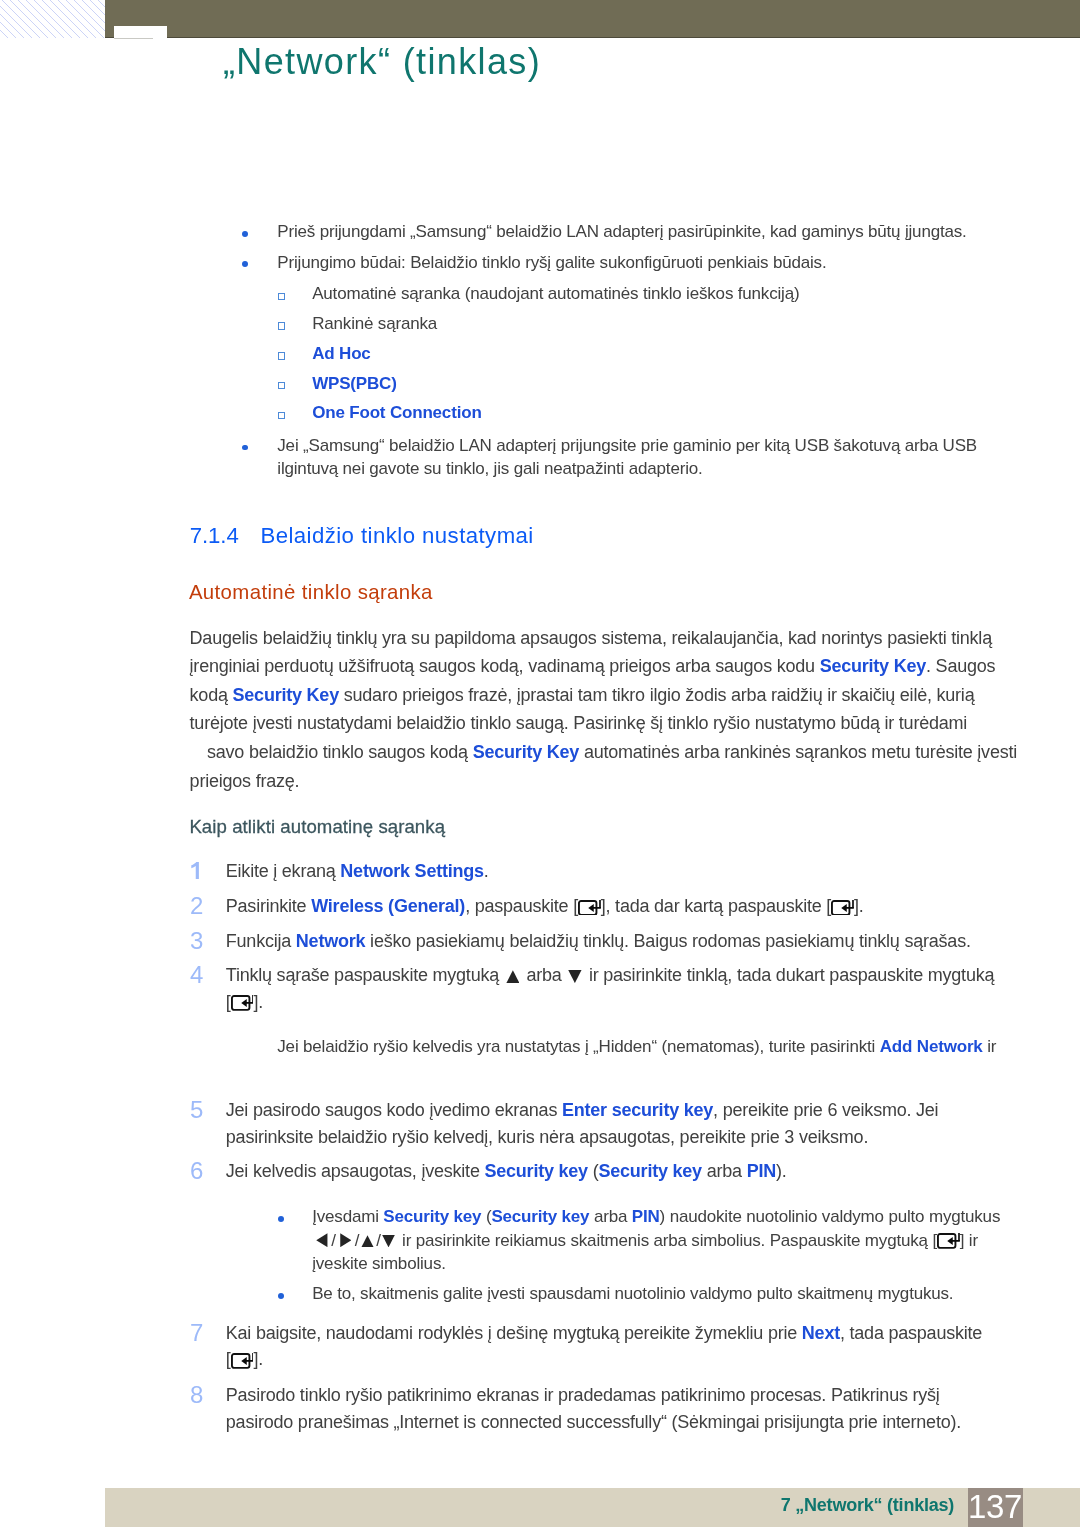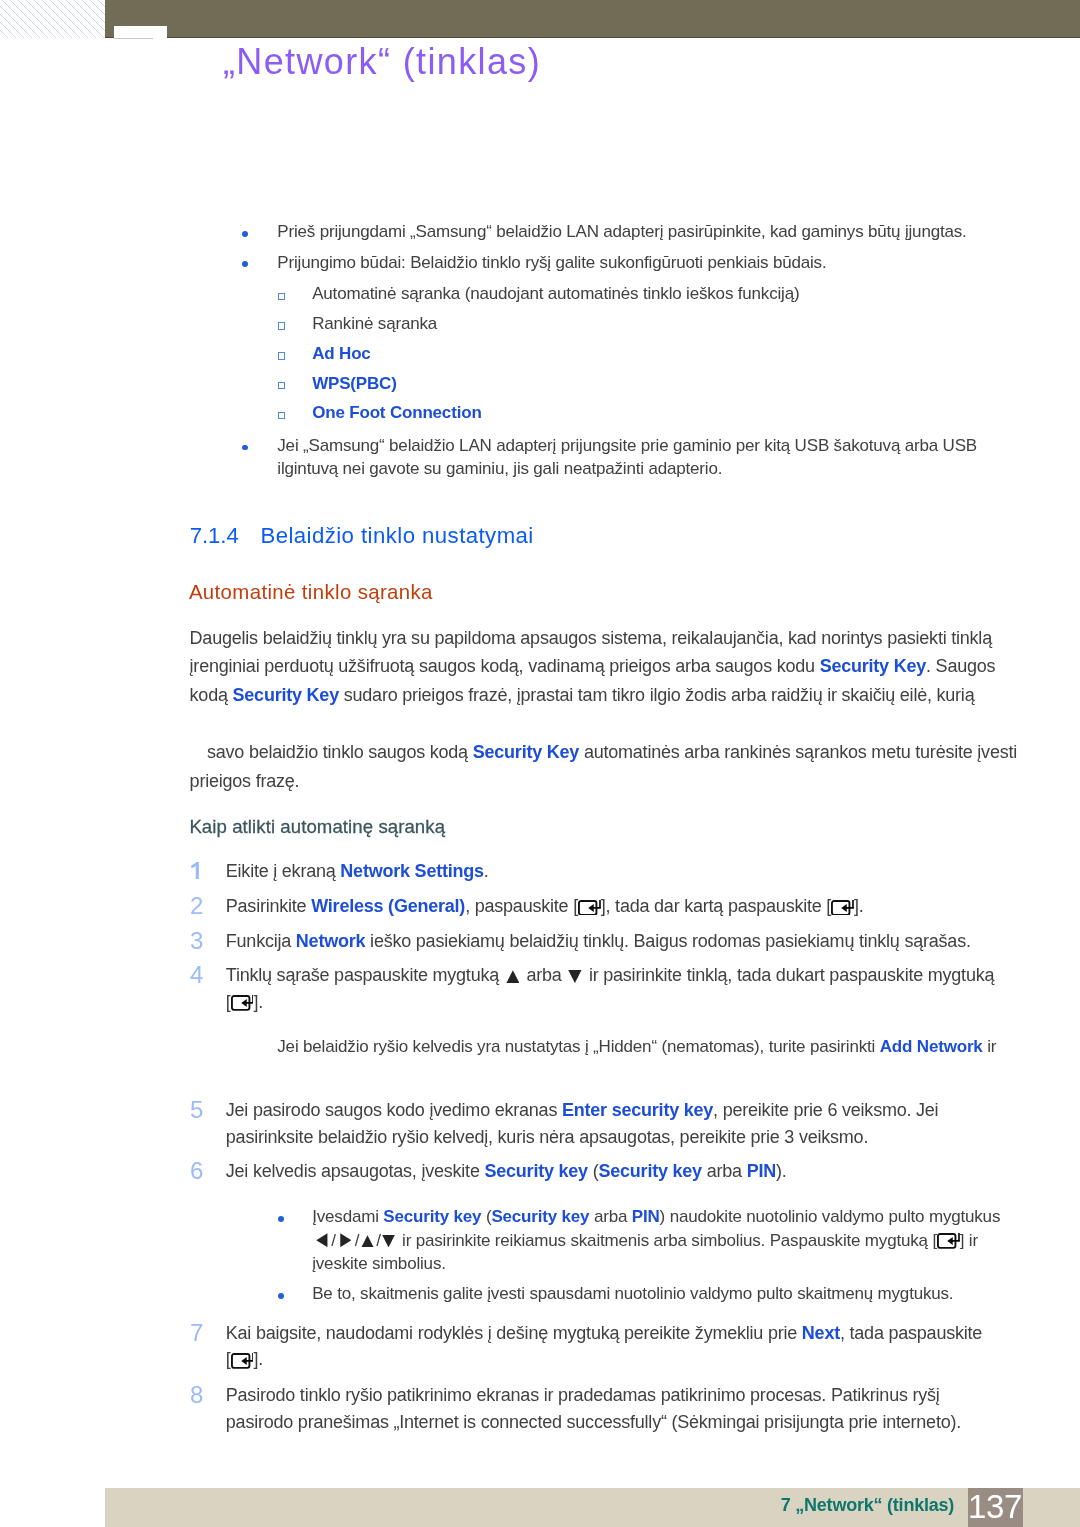--- a/index.html
+++ b/index.html
@@ -12,21 +12,21 @@
   
   .hatch{position:absolute;left:0;top:0;width:105px;height:38.4px;
      background:repeating-linear-gradient(45deg,
         rgba(255,255,255,0) 0 4.95px,
         #ccd4f7 4.95px 5.66px,
         rgba(255,255,255,0) 5.66px 5.66px);}
   .topbar{position:absolute;left:105px;top:0;width:975px;height:37px;background:#706c55;}
   .topshadow{position:absolute;left:105px;top:37px;width:975px;height:1.4px;background:#4d4a3a;}
   .notch{position:absolute;left:114.4px;top:25.6px;width:52.5px;height:12.8px;background:#ffffff;}
   .notchline{position:absolute;left:114.4px;top:38.4px;width:39px;height:0.9px;background:#c9c9c4;}
-  .title{position:absolute;left:223px;top:41px;font-size:36px;color:#8b5cf6;
+  .title{position:absolute;left:223px;top:41px;font-size:36px;color:#0f766e;
          letter-spacing:1.37px;white-space:nowrap;font-weight:400;}
 
   
   .footbar{position:absolute;left:105px;top:1487.8px;width:975px;height:39.2px;background:#d9d3c1;}
   .footnum{position:absolute;left:967.6px;top:1487.8px;width:55px;height:39.2px;background:#988c83;}
   .footnum span{position:absolute;left:0;top:0;width:55px;text-align:center;
        font-size:33px;color:#ffffff;line-height:38px;letter-spacing:-0.3px;}
   .foottext{position:absolute;left:780.7px;top:1494.8px;font-size:18px;font-weight:bold;
        color:#0f766e;letter-spacing:-0.22px;white-space:nowrap;line-height:1.117;}
 
@@ -74,27 +74,28 @@
     <div class="sq-bullet" style="left: 277.9px; top: 322.45px;"></div>
     <div class="body sm" style="left: 312.2px; top: 314.015px;">Rankinė sąranka</div>
     <div class="sq-bullet" style="left: 277.9px; top: 352.35px;"></div>
     <div class="body sm" style="left: 312.2px; top: 343.915px;"><b class="or">Ad Hoc</b></div>
     <div class="sq-bullet" style="left: 277.9px; top: 381.95px;"></div>
     <div class="body sm" style="left: 312.2px; top: 373.515px;"><b class="or">WPS(PBC)</b></div>
     <div class="sq-bullet" style="left: 277.9px; top: 411.55px;"></div>
     <div class="body sm" style="left: 312.2px; top: 403.115px;"><b class="or">One Foot Connection</b></div>
     <div class="blue-bullet" style="left: 242.2px; top: 444.5px;"></div>
     <div class="body sm" style="left: 277.3px; top: 435.615px;">Jei „Samsung“ belaidžio LAN adapterį prijungsite prie gaminio per kitą USB šakotuvą arba USB</div>
-    <div class="body sm" style="left: 277.3px; top: 458.815px;">ilgintuvą nei gavote su gaminiu, jis gali neatpažinti adapterio.</div>
+    <div class="body sm" style="left: 277.3px; top: 458.815px;">ilgintuvą nei gavote su tinklo, jis gali neatpažinti adapterio.</div>
     <div class="h3 h3n" style="left: 189.8px; top: 524.309px;">7.1.4</div>
     <div class="h3" style="left: 260.4px; top: 524.309px;">Belaidžio tinklo nustatymai</div>
     <div class="h4" style="left: 188.9px; top: 581.038px;">Automatinė tinklo sąranka</div>
     <div class="body" style="left: 189.6px; top: 627.61px;">Daugelis belaidžių tinklų yra su papildoma apsaugos sistema, reikalaujančia, kad norintys pasiekti tinklą</div>
     <div class="body" style="left: 189.6px; top: 656.21px;">įrenginiai perduotų užšifruotą saugos kodą, vadinamą prieigos arba saugos kodu <b class="or">Security Key</b>. Saugos</div>
     <div class="body" style="left: 189.6px; top: 684.81px;">kodą <b class="or">Security Key</b> sudaro prieigos frazė, įprastai tam tikro ilgio žodis arba raidžių ir skaičių eilė, kurią</div>
+    <div class="body" style="left: 189.6px; top: 713.41px;">turėjote įvesti nustatydami belaidžio tinklo saugą. Pasirinkę šį tinklo ryšio nustatymo būdą ir turėdami</div>
     <div class="body" style="left: 207px; top: 742.01px;">savo belaidžio tinklo saugos kodą <b class="or">Security Key</b> automatinės arba rankinės sąrankos metu turėsite įvesti</div>
     <div class="body" style="left: 189.6px; top: 770.61px;">prieigos frazę.</div>
     <div class="h5" style="left: 189.4px; top: 817.367px;">Kaip atlikti automatinę sąranką</div>
     <div class="num" style="left: 190.1px; top: 857.78px;"><span class="one"><svg width="12" height="17.2" viewBox="0 0 12 17.2">
           <path d="M8.9 0 L8.9 17.2 L5.75 17.2 L5.75 4.0 C4.55 5.0 2.9 5.75 1.3 6.2 L1.3 3.3 C3.5 2.5 5.2 1.35 6.3 0 Z" fill="#9dbaf9"></path>
         </svg></span></div>
     <div class="body" style="left: 225.8px; top: 860.71px;">Eikite į ekraną <b class="or">Network Settings</b>.</div>
     <div class="num" style="left: 190.1px; top: 892.78px;">2</div>
     <div class="body" style="left: 225.8px; top: 895.71px;">Pasirinkite <b class="or">Wireless (General)</b>, paspauskite [<span class="ent"><svg width="22.85" height="15.85" viewBox="0 0 22.85 15.85">
           <rect x="0.95" y="0.95" width="17.49" height="13.92" rx="2.1" ry="2.1" fill="none" stroke="#111" stroke-width="1.9"></rect>

